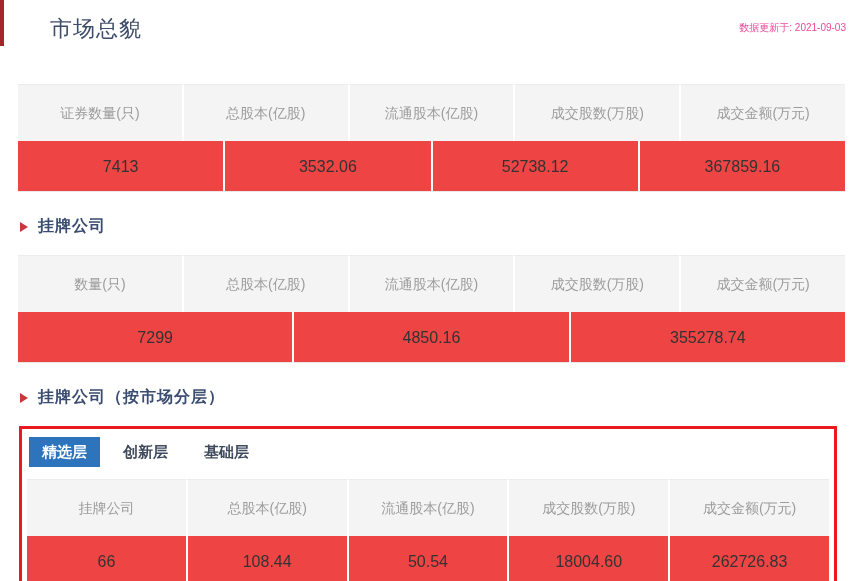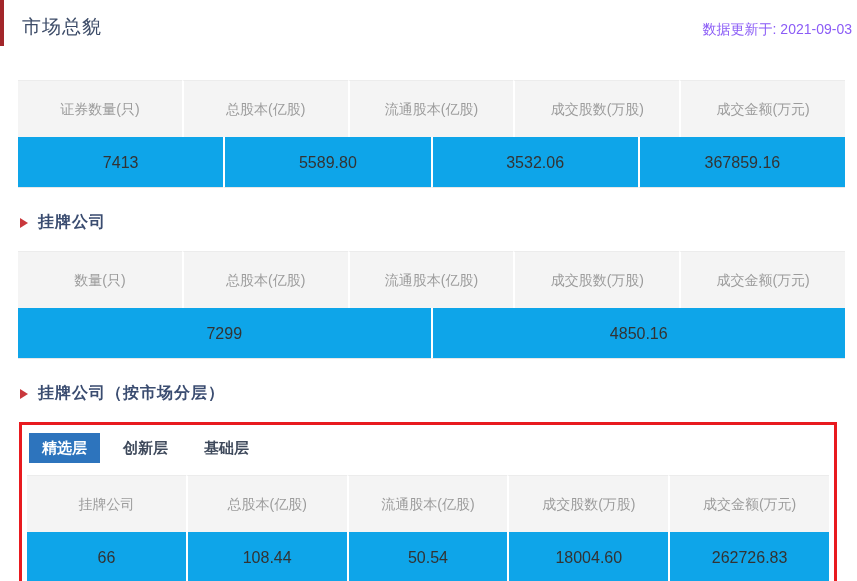--- a/index.html
+++ b/index.html
@@ -10,42 +10,42 @@
     position: relative; overflow: hidden;
   }
   .page { position: relative; width: 857px; height: 581px; background: #fff; }
 
   
   .title-accent {
     position: absolute; left: 0; top: 0;
     width: 4px; height: 46px; background: #a2262a;
   }
   .page-title {
-    font-size: 19px; font-weight: normal; color: #3d4c68;
-    padding: 14px 0 0 22px; letter-spacing: 1px;
+    font-size: 22px; font-weight: normal; color: #3d4c68;
+    padding: 14px 0 0 22px; letter-spacing: 1px; margin-left: 28px;
   }
   .updated {
-    position: absolute; right: 5px; top: 21px;
-    font-size: 14px; color: #8b5cf6;
+    position: absolute; right: 11px; top: 21px;
+    font-size: 10px; color: #ec4899;
   }
 
   
   .stat-table { width: 827px; margin-left: 18px; }
   .thead, .trow { display: flex; }
   .th {
     flex: 1; height: 57px; line-height: 57px;
     background: #f4f4f4; color: #9c9c9c;
     font-size: 14px; text-align: center;
     border-top: 1px solid #ececec;
     border-left: 2px solid #fff;
   }
   .th:first-child { border-left: none; }
   .td {
     flex: 1; height: 51px; line-height: 51px;
-    background: #0ea5e9; color: #333;
+    background: #ef4444; color: #333;
     font-size: 16px; text-align: center;
     border-bottom: 1px solid #e8e8e8;
     border-left: 2px solid #fff;
   }
   .td:first-child { border-left: none; }
 
   .tbl-1 { margin-top: 40px; }
 
   
   .section-head {
@@ -99,42 +99,43 @@
   <div class="stat-table tbl-1">
     <div class="thead">
       <div class="th">证券数量(只)</div>
       <div class="th">总股本(亿股)</div>
       <div class="th">流通股本(亿股)</div>
       <div class="th">成交股数(万股)</div>
       <div class="th">成交金额(万元)</div>
     </div>
     <div class="trow">
       <div class="td">7413</div>
-      <div class="td">5589.80</div>
       <div class="td">3532.06</div>
+      <div class="td">52738.12</div>
       <div class="td">367859.16</div>
     </div>
   </div>
 
   <div class="section-head">
     <span class="tri"></span>
     <span class="section-title">挂牌公司</span>
   </div>
 
   <div class="stat-table">
     <div class="thead">
       <div class="th">数量(只)</div>
       <div class="th">总股本(亿股)</div>
       <div class="th">流通股本(亿股)</div>
       <div class="th">成交股数(万股)</div>
       <div class="th">成交金额(万元)</div>
     </div>
     <div class="trow">
       <div class="td">7299</div>
       <div class="td">4850.16</div>
+      <div class="td">355278.74</div>
     </div>
   </div>
 
   <div class="section-head">
     <span class="tri"></span>
     <span class="section-title">挂牌公司（按市场分层）</span>
   </div>
 
   <div class="highlight-box">
     <div class="tabs">

